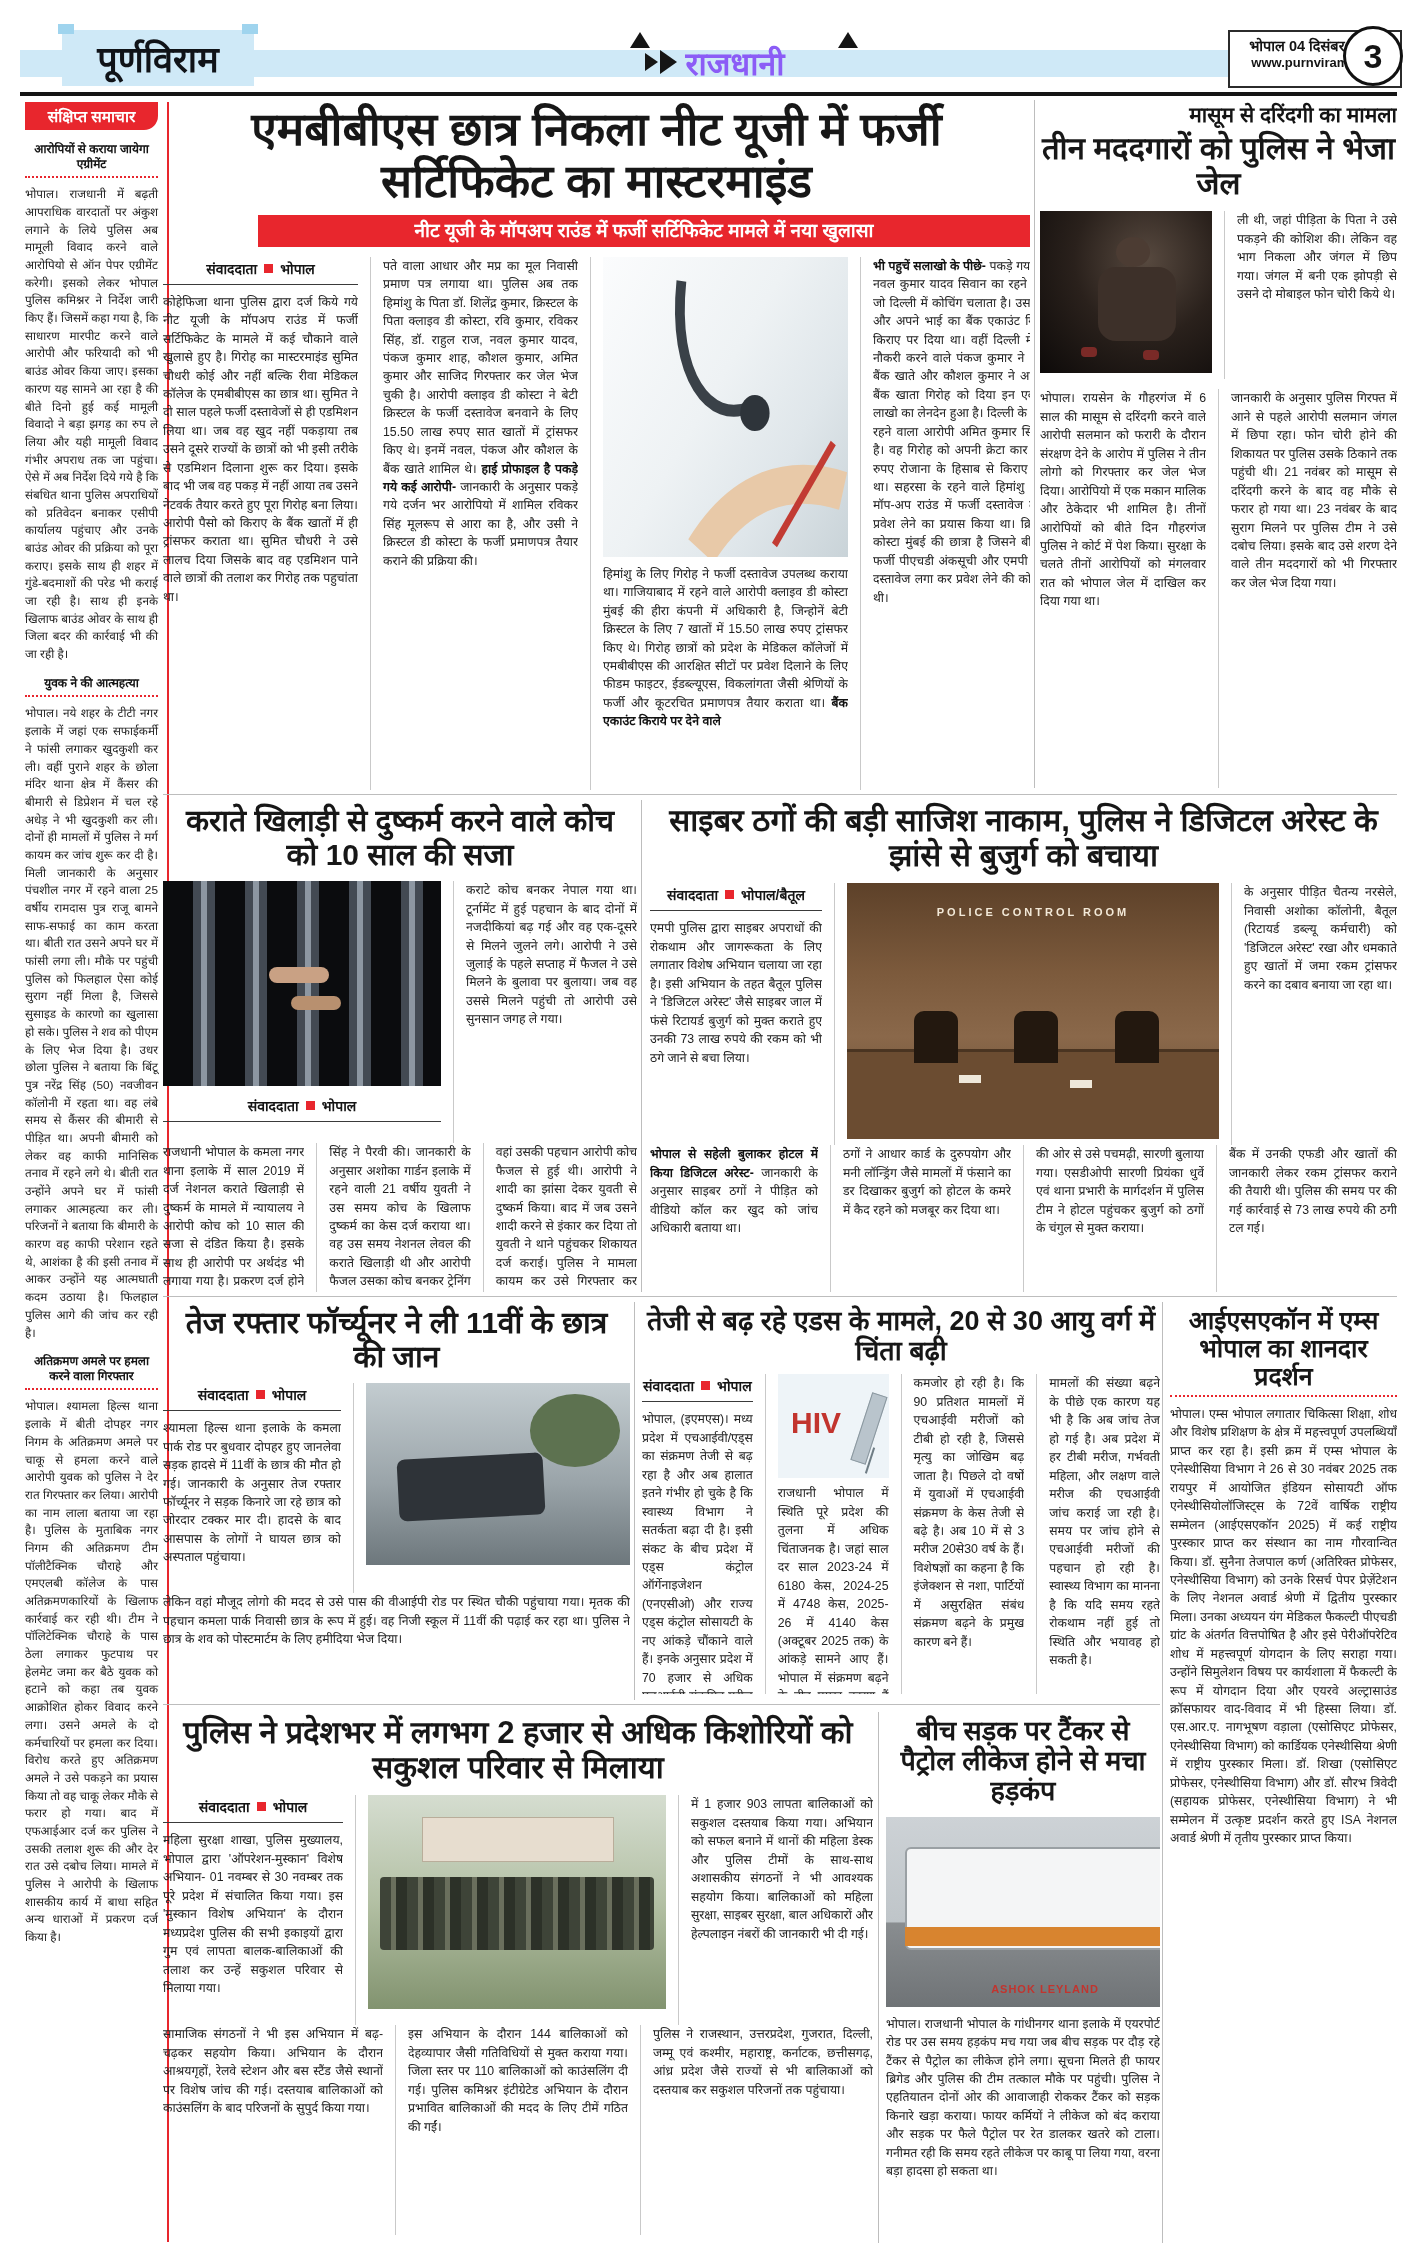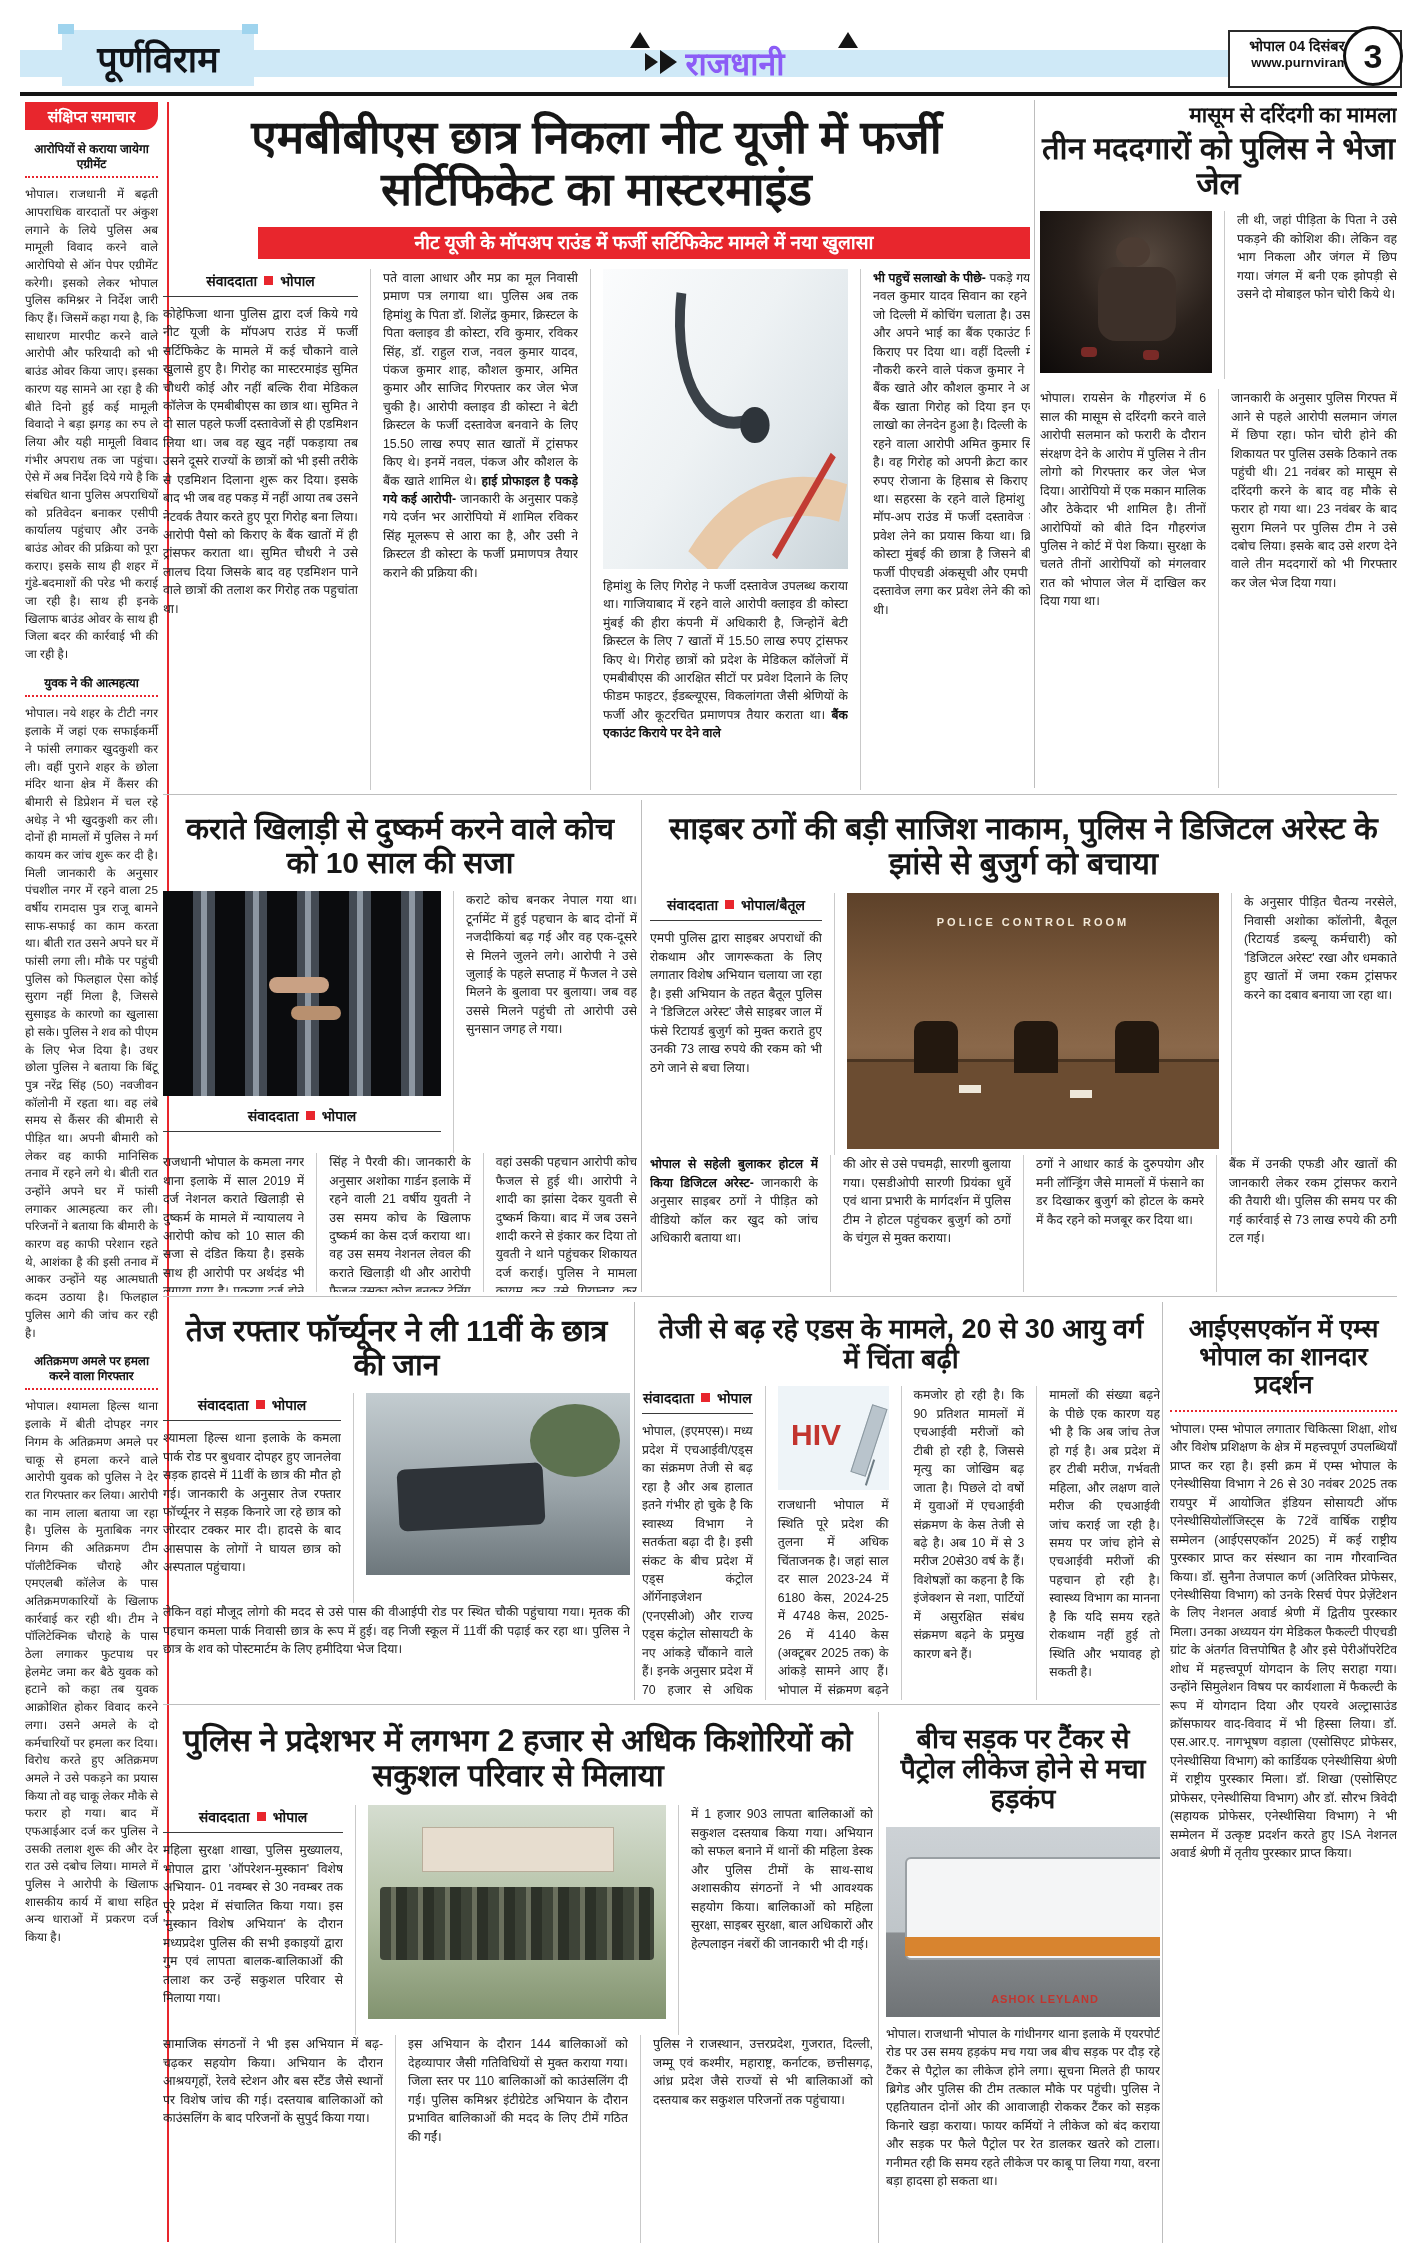--- a/index.html
+++ b/index.html
@@ -19,21 +19,21 @@
   .chev.small{border-top-width:9px;border-bottom-width:9px;border-left-width:13px;margin-right:-6px;}
   .tri{width:0;height:0;border-left:10px solid transparent;border-right:10px solid transparent;
        border-bottom:16px solid #151515;}
   .datebox{background:#fff;border:2px solid #2b2b2b;text-align:center;padding:3px 6px;}
   .datebox .d1{font-weight:800;font-size:14.5px;}
   .datebox .d2{font-weight:800;font-size:13px;}
   .pagecircle{width:54px;height:54px;border:3px solid #111;border-radius:50%;background:#fff;
               display:flex;align-items:center;justify-content:center;font-size:34px;font-weight:800;}
   .blackrule{background:#151515;}
   
-  .headline{font-weight:800;color:#171717;text-align:center;line-height:1.12;margin:12px;}
+  .headline{font-weight:800;color:#171717;text-align:center;line-height:1.12;margin:4px;}
   .bodytext{font-size:12.3px;line-height:1.5;text-align:justify;color:#222;}
   .bodytext b{color:#111;}
   .cols{display:flex;gap:12px;align-items:stretch;}
   .col{flex:1;min-width:0;overflow:hidden;}
   .col+.col{border-left:1px solid #c9c9c9;padding-left:12px;}
   .byline{display:flex;align-items:center;justify-content:center;gap:7px;font-weight:700;
           font-size:14px;padding:2px 0 6px;border-bottom:1.5px solid #3a3a3a;margin-bottom:8px;}
   .redsq{width:9px;height:9px;background:#e8262d;display:inline-block;}
   .substrip{background:#e8262d;color:#fff;font-weight:700;font-size:19px;text-align:center;
             padding:4px 10px;line-height:1.25;}
@@ -251,24 +251,24 @@
         </div>
     </div>
     <div class="cols" style="height:150px">
       <div class="col">
         <p class="bodytext" style="margin:0">
           <b>भोपाल से सहेली बुलाकर होटल में किया डिजिटल अरेस्ट-</b>
           <span>जानकारी के अनुसार साइबर ठगों ने पीड़ित को वीडियो कॉल कर खुद को जांच अधिकारी बताया था।</span>
         </p>
       </div>
       <div class="col">
+          <p class="bodytext" style="margin:0">ठगों ने आधार कार्ड के दुरुपयोग और मनी लॉन्ड्रिंग जैसे मामलों में फंसाने का डर दिखाकर बुजुर्ग को होटल के कमरे में कैद रहने को मजबूर कर दिया था।</p>
+        </div>
+      <div class="col">
           <p class="bodytext" style="margin:0">की ओर से उसे पचमढ़ी, सारणी बुलाया गया। एसडीओपी सारणी प्रियंका धुर्वे एवं थाना प्रभारी के मार्गदर्शन में पुलिस टीम ने होटल पहुंचकर बुजुर्ग को ठगों के चंगुल से मुक्त कराया।</p>
-        </div>
-      <div class="col">
-          <p class="bodytext" style="margin:0">ठगों ने आधार कार्ड के दुरुपयोग और मनी लॉन्ड्रिंग जैसे मामलों में फंसाने का डर दिखाकर बुजुर्ग को होटल के कमरे में कैद रहने को मजबूर कर दिया था।</p>
         </div>
       <div class="col">
           <p class="bodytext" style="margin:0">बैंक में उनकी एफडी और खातों की जानकारी लेकर रकम ट्रांसफर कराने की तैयारी थी। पुलिस की समय पर की गई कार्रवाई से 73 लाख रुपये की ठगी टल गई।</p>
         </div>
     </div>
   </section>
 
   <div class="abs hrule" style="left:163px;top:1296px;width:1234px"></div>
 
   <section class="art" style="left:163px;top:1302px;width:467px;height:398px">

